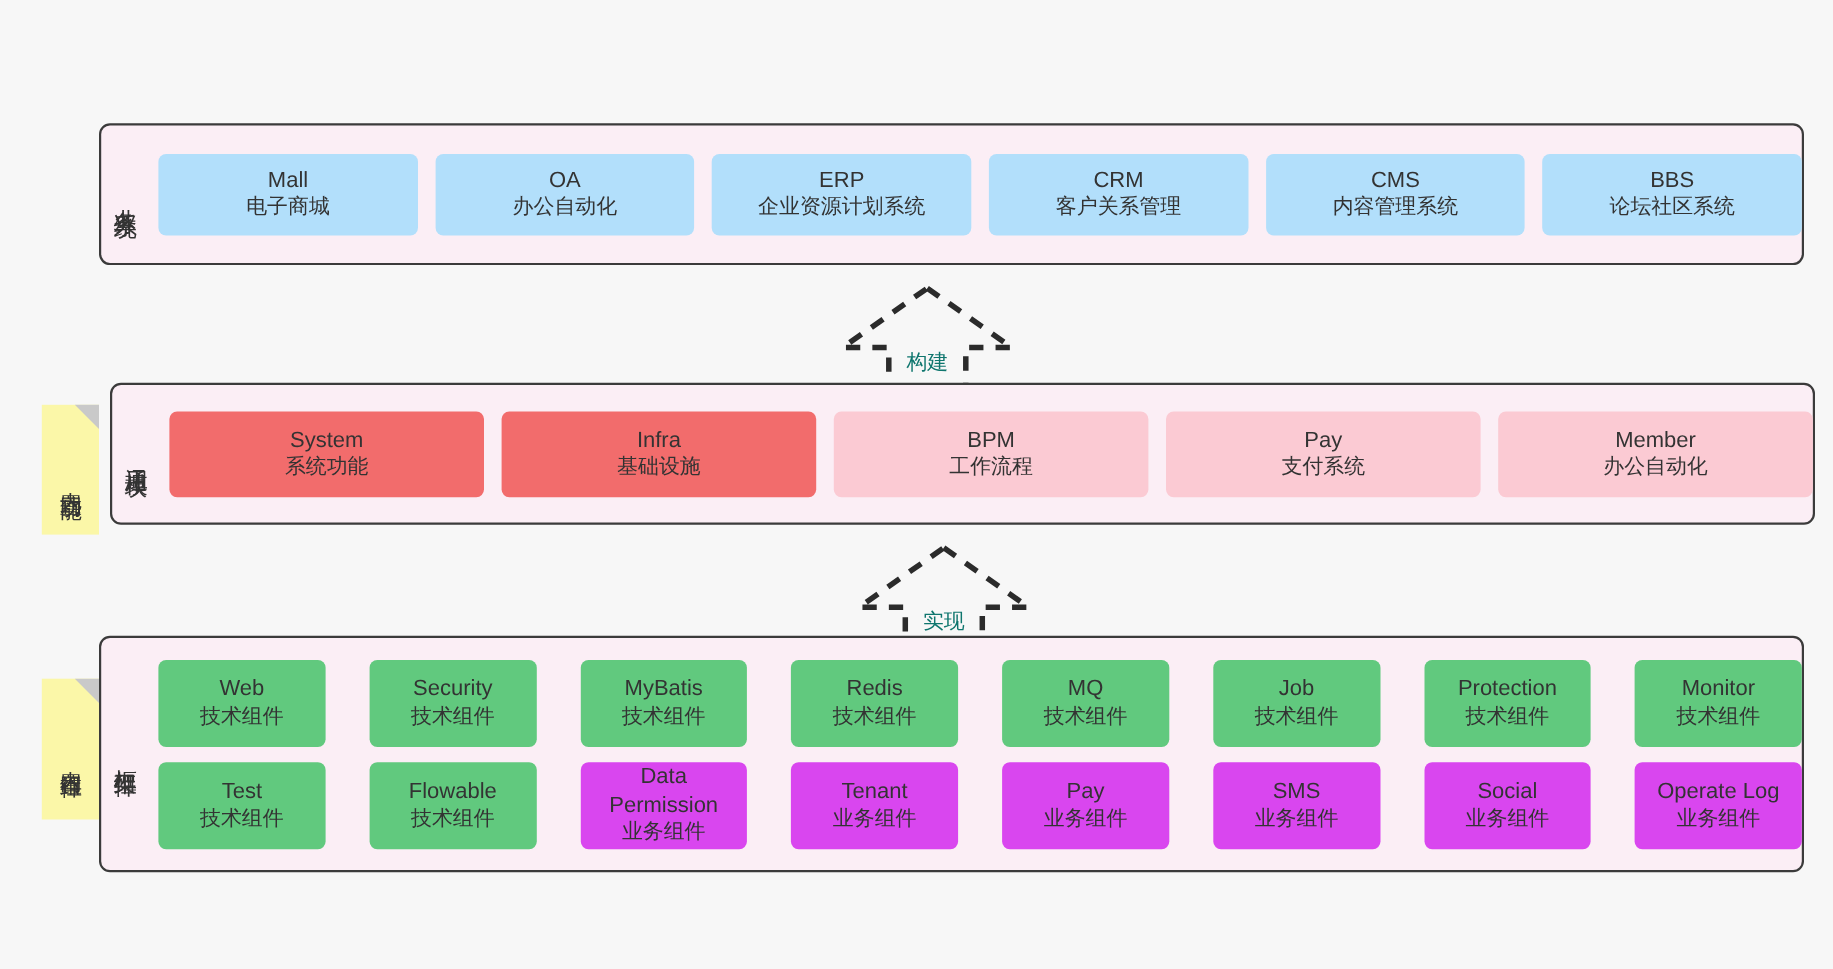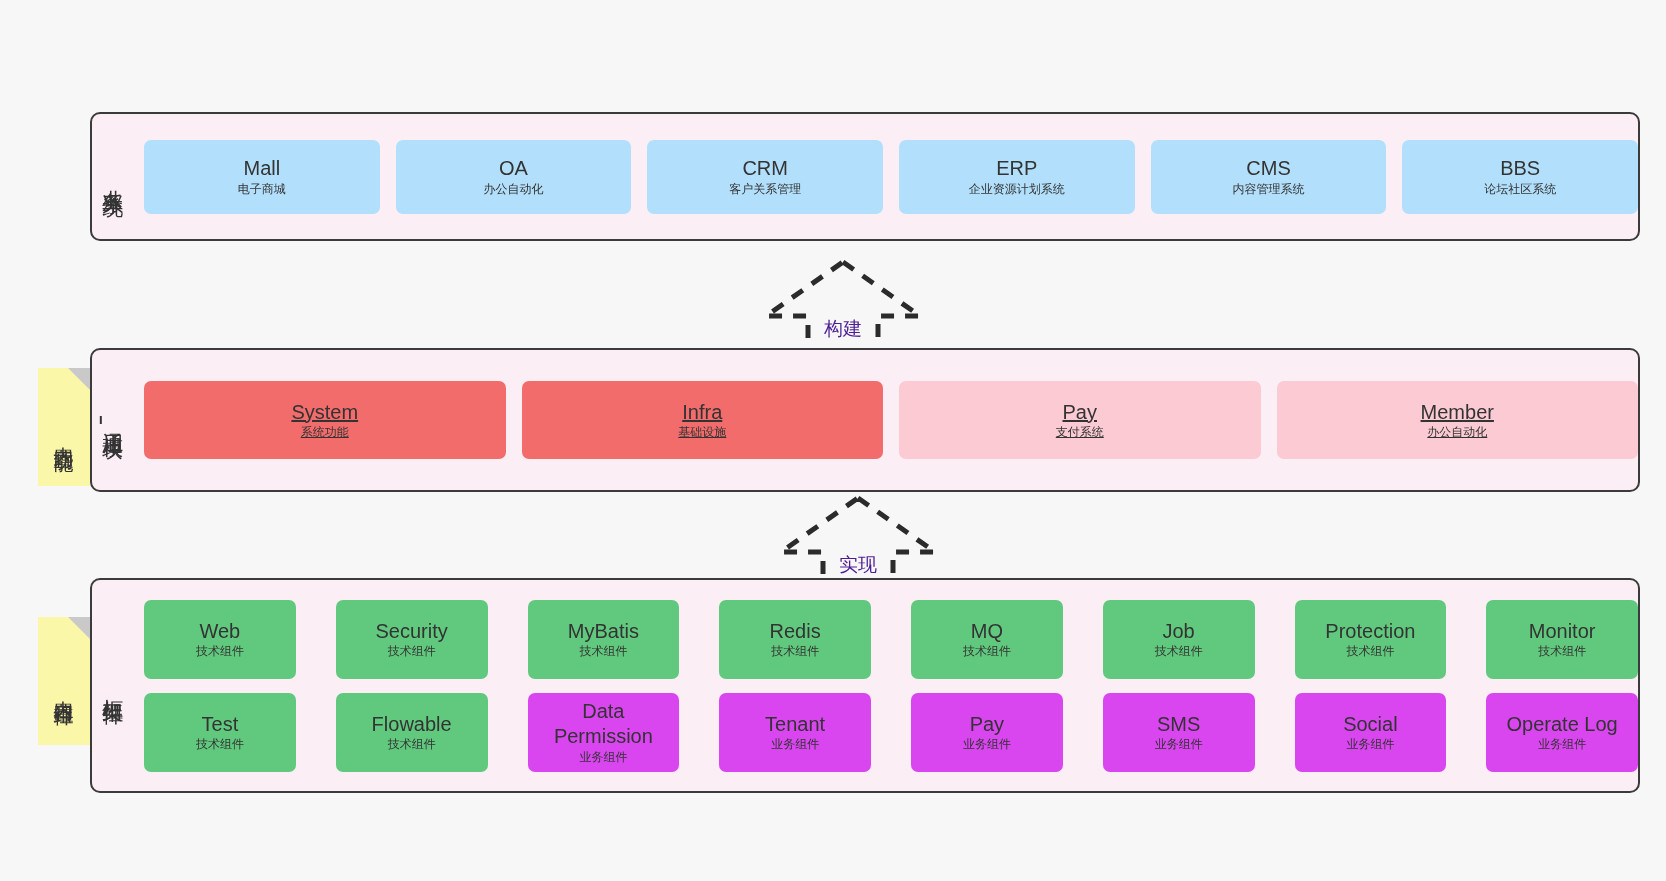--- a/index.html
+++ b/index.html
@@ -78,46 +78,45 @@
     text-align: center;
     box-sizing: border-box;
     padding: 6px 4px;
     line-height: 1.28;
   }
   .node .n-title {
     font-size: 20px;
     color: #333333;
   }
   .node .n-sub {
-    font-size: 12px;
+    font-size: 19px;
     color: #333333;
   }
 
   .node.blue       { background: #b2dffb; }
   .node.red        { background: #f26c6c; }
   .node.pink       { background: #fbcad3; }
   .node.green      { background: #61c97e; }
   .node.lightgreen { background: #d946ef; }
 
   
   #layer-business {
     left: 90px;
     top: 112px;
     width: 1550px;
     height: 129px;
   }
   #layer-business .box-row { height: 74px; }
 
   
   #layer-common {
-    left: 90px;
+    left: 100px;
     top: 348px;
     width: 1550px;
-    height: 144px;
-    text-decoration: underline;
+    height: 129px;
   }
   #layer-common .box-row { height: 78px; }
 
   
   #layer-framework {
     left: 90px;
     top: 578px;
     width: 1550px;
     height: 215px;
   }
@@ -169,21 +168,21 @@
     height: 100px;
   }
   .arrow svg { display: block; overflow: visible; }
   .arrow .arrow-label {
     position: absolute;
     left: 0;
     right: 0;
     bottom: 14px;
     text-align: center;
     font-size: 19px;
-    color: #4c1d95;
+    color: #0f766e;
     user-select: none;
     pointer-events: none;
   }
   #arrow-build {
     left: 760px;
     top: 256px;
   }
   #arrow-impl {
     left: 775px;
     top: 492px;
@@ -200,26 +199,26 @@
       <div class="box-row">
         <div class="node blue">
           <span class="n-title">Mall</span>
           <span class="n-sub">电子商城</span>
         </div>
         <div class="node blue">
           <span class="n-title">OA</span>
           <span class="n-sub">办公自动化</span>
         </div>
         <div class="node blue">
+          <span class="n-title">ERP</span>
+          <span class="n-sub">企业资源计划系统</span>
+        </div>
+        <div class="node blue">
           <span class="n-title">CRM</span>
           <span class="n-sub">客户关系管理</span>
-        </div>
-        <div class="node blue">
-          <span class="n-title">ERP</span>
-          <span class="n-sub">企业资源计划系统</span>
         </div>
         <div class="node blue">
           <span class="n-title">CMS</span>
           <span class="n-sub">内容管理系统</span>
         </div>
         <div class="node blue">
           <span class="n-title">BBS</span>
           <span class="n-sub">论坛社区系统</span>
         </div>
       </div>
@@ -244,20 +243,24 @@
       <div class="box-row">
         <div class="node red">
           <span class="n-title">System</span>
           <span class="n-sub">系统功能</span>
         </div>
         <div class="node red">
           <span class="n-title">Infra</span>
           <span class="n-sub">基础设施</span>
         </div>
         <div class="node pink">
+          <span class="n-title">BPM</span>
+          <span class="n-sub">工作流程</span>
+        </div>
+        <div class="node pink">
           <span class="n-title">Pay</span>
           <span class="n-sub">支付系统</span>
         </div>
         <div class="node pink">
           <span class="n-title">Member</span>
           <span class="n-sub">办公自动化</span>
         </div>
       </div>
     </div>
   </div>

